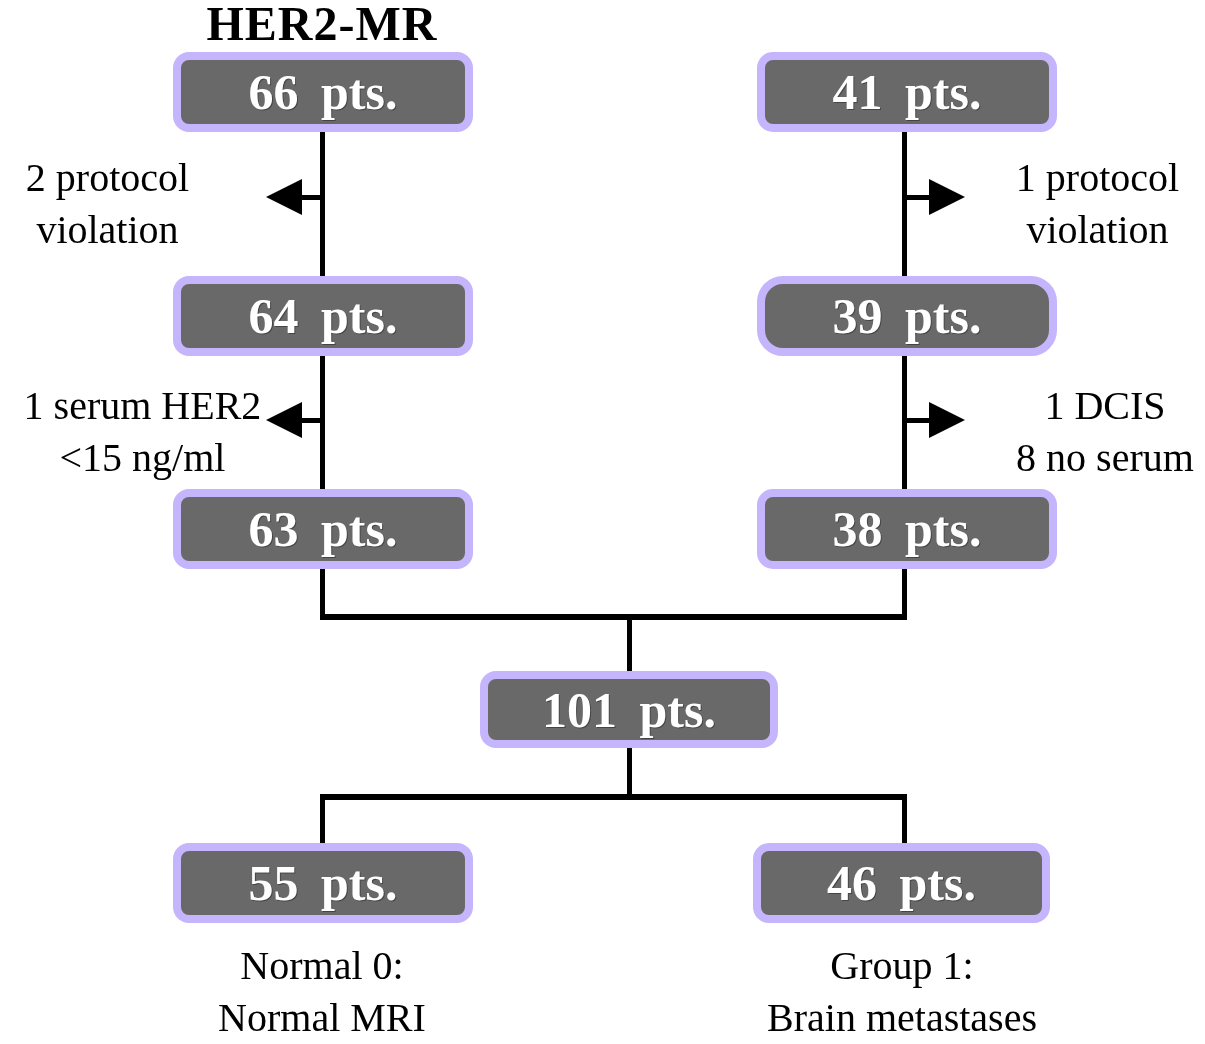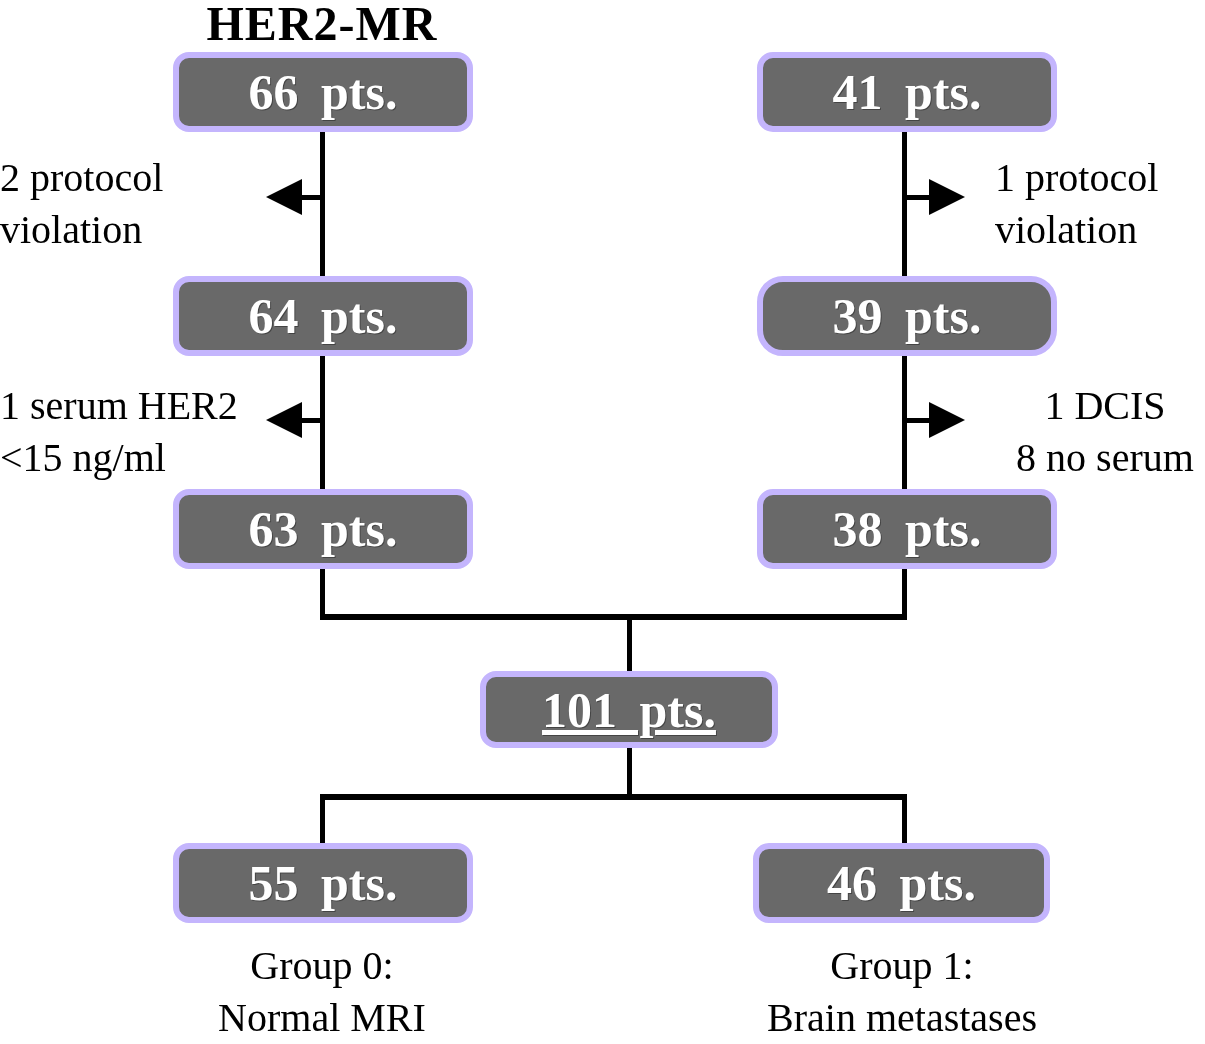--- a/index.html
+++ b/index.html
@@ -21,21 +21,21 @@
     position: absolute;
     background: #000000;
   }
   
   .fbox {
     position: absolute;
     box-sizing: border-box;
     width: 300px;
     height: 80px;
     background: #696969;
-    border: 6px solid #c4b5fd;
+    border: 8px solid #c4b5fd;
     border-radius: 16px;
     display: flex;
     align-items: center;
     justify-content: center;
     color: #ffffff;
     font-size: 50px;
     font-weight: bold;
     word-spacing: 10px;
     line-height: 1;
     text-shadow: 1px 1px 0 rgba(0,0,0,0.35);
@@ -59,21 +59,21 @@
     font-size: 48px;
     font-weight: bold;
     letter-spacing: 1px;
     line-height: 44px;
   }
   .note {
     position: absolute;
     font-size: 40px;
     line-height: 52px;
   }
-  .note.center { text-align: left; }
+  .note.center { text-align: center; }
   .note.left-align { text-align: center; }
   .grouplabel {
     position: absolute;
     width: 380px;
     text-align: center;
     font-size: 40px;
     line-height: 52px;
   }
 </style>
 </head>
@@ -115,21 +115,21 @@
   <div class="fbox" style="left:757px; top:52px;">
     <span>41 pts.</span>
   </div>
   <div class="fbox" style="left:757px; top:276px;border-radius:26px;">
     <span>39 pts.</span>
   </div>
   <div class="fbox" style="left:757px; top:489px;">
     <span>38 pts.</span>
   </div>
 
-  <div class="fbox" style="left:480px; top:671px; width:298px; height:77px;text-decoration:underline;">
+  <div class="fbox" style="left:480px; top:671px; width:298px; height:77px;">
     <span>101 pts.</span>
   </div>
 
   <div class="fbox" style="left:173px; top:843px;">
     <span>55 pts.</span>
   </div>
   <div class="fbox" style="left:753px; top:843px; width:297px;">
     <span>46 pts.</span>
   </div>
 
@@ -144,21 +144,21 @@
   <div class="note center" style="left:995px; top:152px; width:205px;">
     <div>1 protocol</div>
     <div>violation</div>
   </div>
   <div class="note left-align" style="left:1005px; top:380px; width:200px;">
     <div>1 DCIS</div>
     <div>8 no serum</div>
   </div>
 
   <div class="grouplabel" style="left:132px; top:940px;">
-    <div>Group 0:</div>
+    <div>Normal 0:</div>
     <div>Normal MRI</div>
   </div>
   <div class="grouplabel" style="left:712px; top:940px;">
     <div>Group 1:</div>
     <div>Brain metastases</div>
   </div>
 
 </div>
 
 </body></html>

